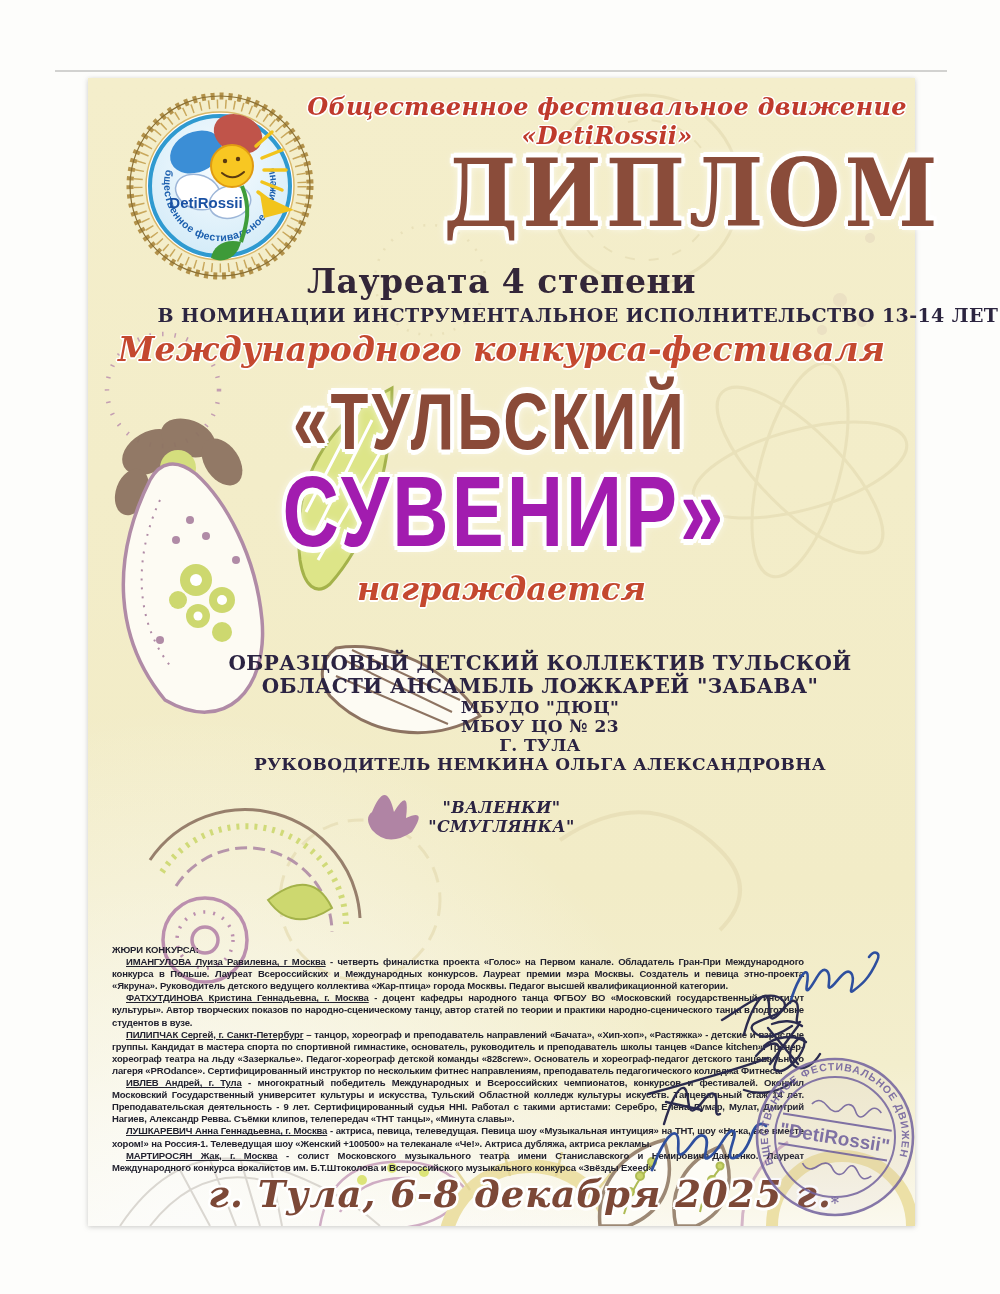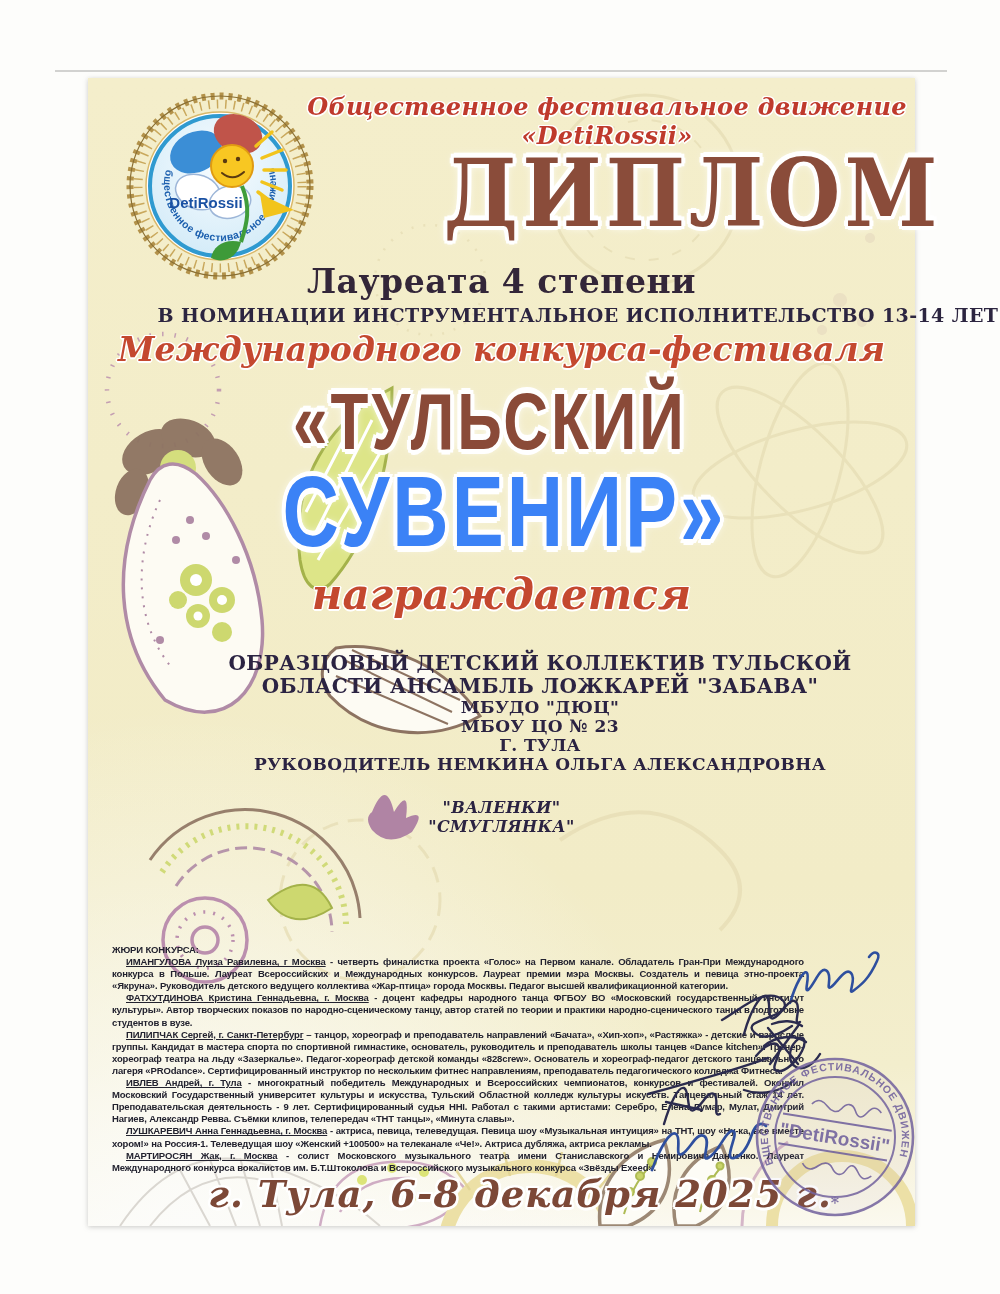--- a/index.html
+++ b/index.html
@@ -21,23 +21,23 @@
       font-size:24px;color:#bf3a2c;letter-spacing:.3px;}
   .diploma{left:425px;top:146px;width:535px;color:#8a4c3a;font-weight:bold;font-size:84px;
       letter-spacing:4px;line-height:1;}
   .diploma span{display:inline-block;transform:scaleY(1.12);transform-origin:top;}
   .award{left:88px;top:262px;width:827px;font-weight:bold;font-size:33px;color:#332639;letter-spacing:.5px;}
   .nomination{left:88px;top:304px;width:980px;font-weight:bold;font-size:19px;color:#2c2540;letter-spacing:.4px;}
   .festival-line{left:88px;top:330px;width:827px;font-style:italic;font-weight:bold;font-size:33px;color:#c4482f;}
   .fest1{left:88px;top:382px;width:804px;color:#8a4a38;font-weight:bold;
       font-family:"Liberation Sans","DejaVu Sans",sans-serif;font-size:62px;letter-spacing:3px;line-height:1;}
   .fest1 span,.fest2 span{display:inline-block;transform:scaleY(1.28);transform-origin:top;}
-  .fest2{left:88px;top:462px;width:833px;color:#3b82f6;font-weight:bold;
+  .fest2{left:88px;top:462px;width:833px;color:#a21caf;font-weight:bold;
       font-family:"Liberation Sans","DejaVu Sans",sans-serif;font-size:78px;letter-spacing:3px;line-height:1;}
-  .awarded-to{left:88px;top:570px;width:827px;font-style:italic;font-weight:bold;font-size:42px;color:#c4482f;}
+  .awarded-to{left:88px;top:570px;width:827px;font-style:italic;font-weight:bold;font-size:32px;color:#c4482f;}
   .recipient{left:88px;top:652px;width:904px;color:#2b2342;font-weight:bold;letter-spacing:.4px;}
   .r-lg{font-size:20px;line-height:23px;}
   .r-md{font-size:17px;line-height:19px;}
   .pieces{left:88px;top:798px;width:827px;color:#2b2342;font-weight:bold;font-style:italic;
       font-size:16px;line-height:19px;letter-spacing:.4px;}
   .jury{left:112px;top:944px;width:692px;color:#22222f;
       font-family:"Liberation Sans","DejaVu Sans",sans-serif;font-weight:bold;
       font-size:9.5px;line-height:12.1px;letter-spacing:-.15px;}
   .jury p{margin:0;text-align:justify;}
   .jury p.entry{text-indent:14px;}

